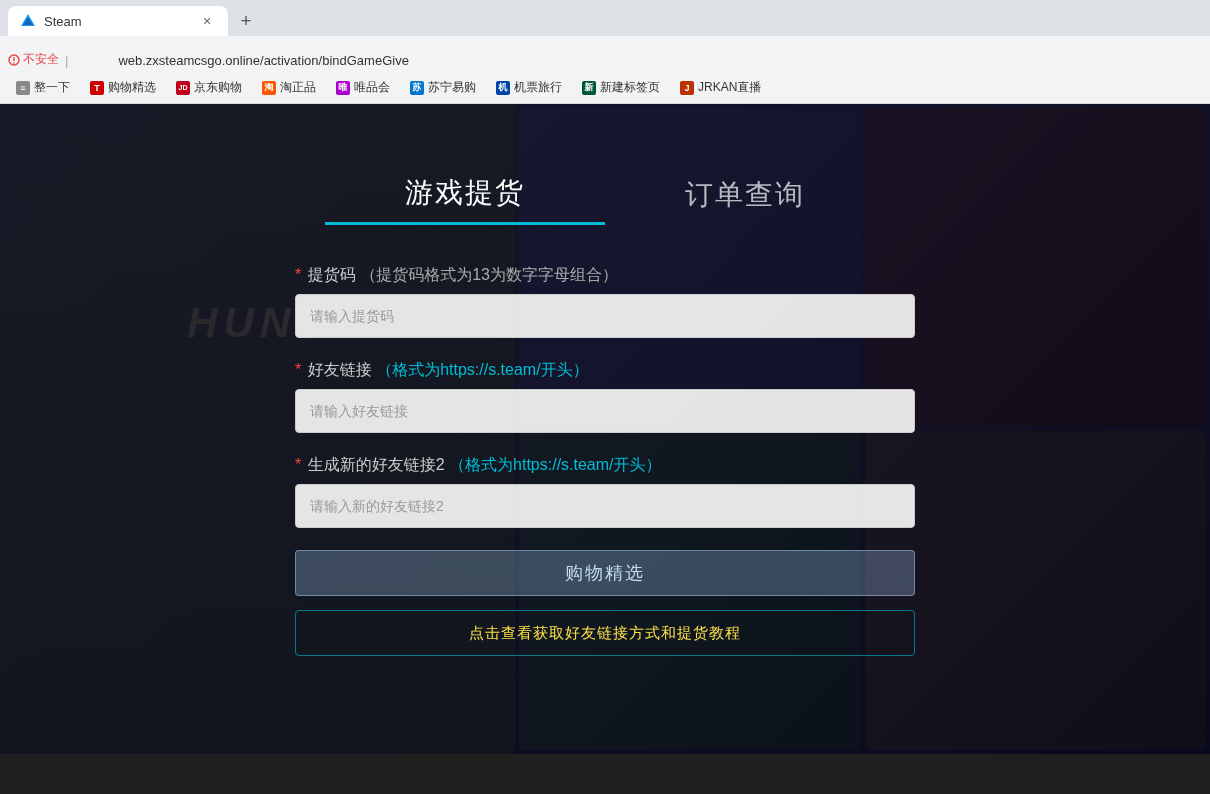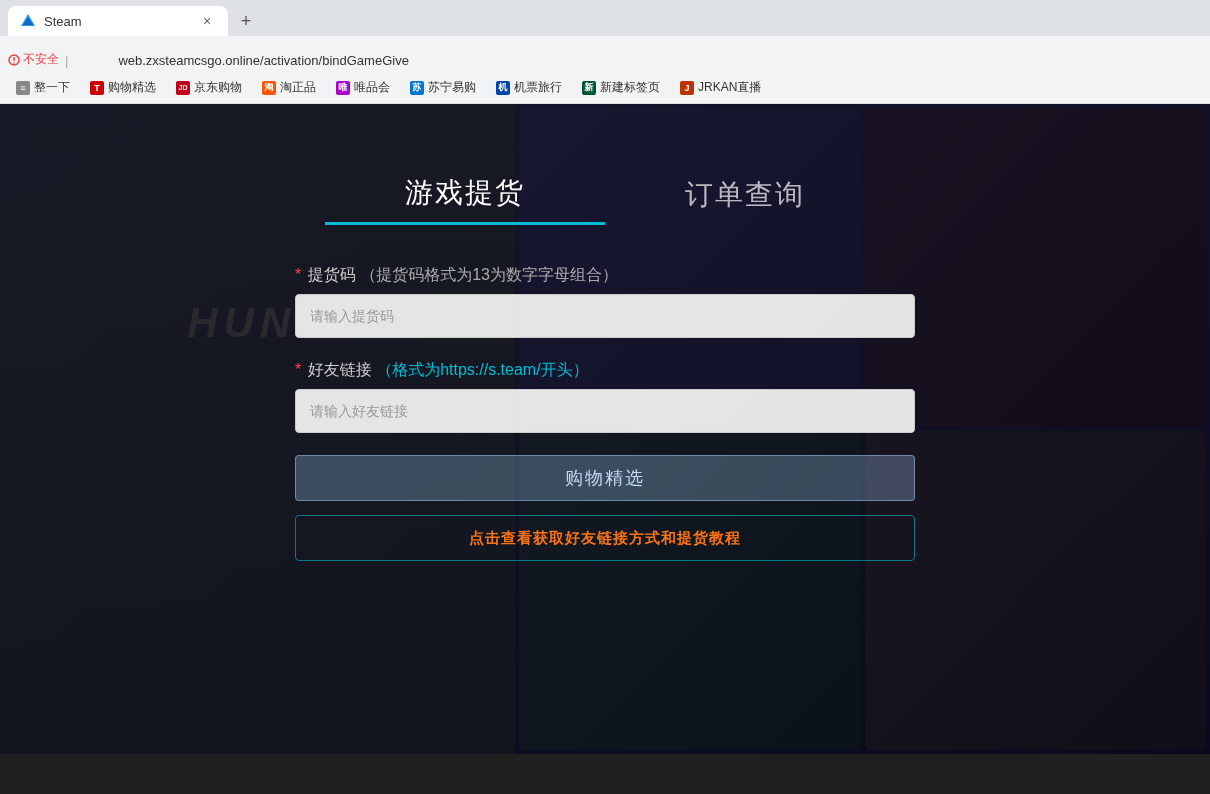--- a/index.html
+++ b/index.html
@@ -314,24 +314,23 @@
       letter-spacing: 2px;
     }
 
     .btn-tutorial {
       width: 100%;
       height: 46px;
       background: transparent;
       border: 1px solid rgba(0,188,212,0.6);
       border-radius: 4px;
       font-size: 15px;
-      color: #f97316;
+      color: #fde047;
       cursor: pointer;
       letter-spacing: 1px;
-      font-weight: bold;
     }
   </style>
 </head>
 <body>
 
 <div class="browser-chrome">
 
   <div class="tab-bar">
     <div class="tab">
       <div class="tab-favicon">
@@ -439,20 +438,26 @@
       <label class="form-label">
         <span class="required">*</span>
         <span>好友链接</span>
         <span class="hint-cyan">（格式为https://s.team/开头）</span>
       </label>
       <input type="text" class="form-input" placeholder="请输入好友链接" style="">
     </div>
 
     
     <div class="form-group">
+      <label class="form-label">
+        <span class="required">*</span>
+        <span>生成新的好友链接2</span>
+        <span class="hint-cyan">（格式为https://s.team/开头）</span>
+      </label>
+      <input type="text" class="form-input" placeholder="请输入新的好友链接2" style="">
     </div>
 
     
     <div class="button-row">
       <button class="btn-order">
         <span>购物精选</span>
       </button>
     </div>
 
     

